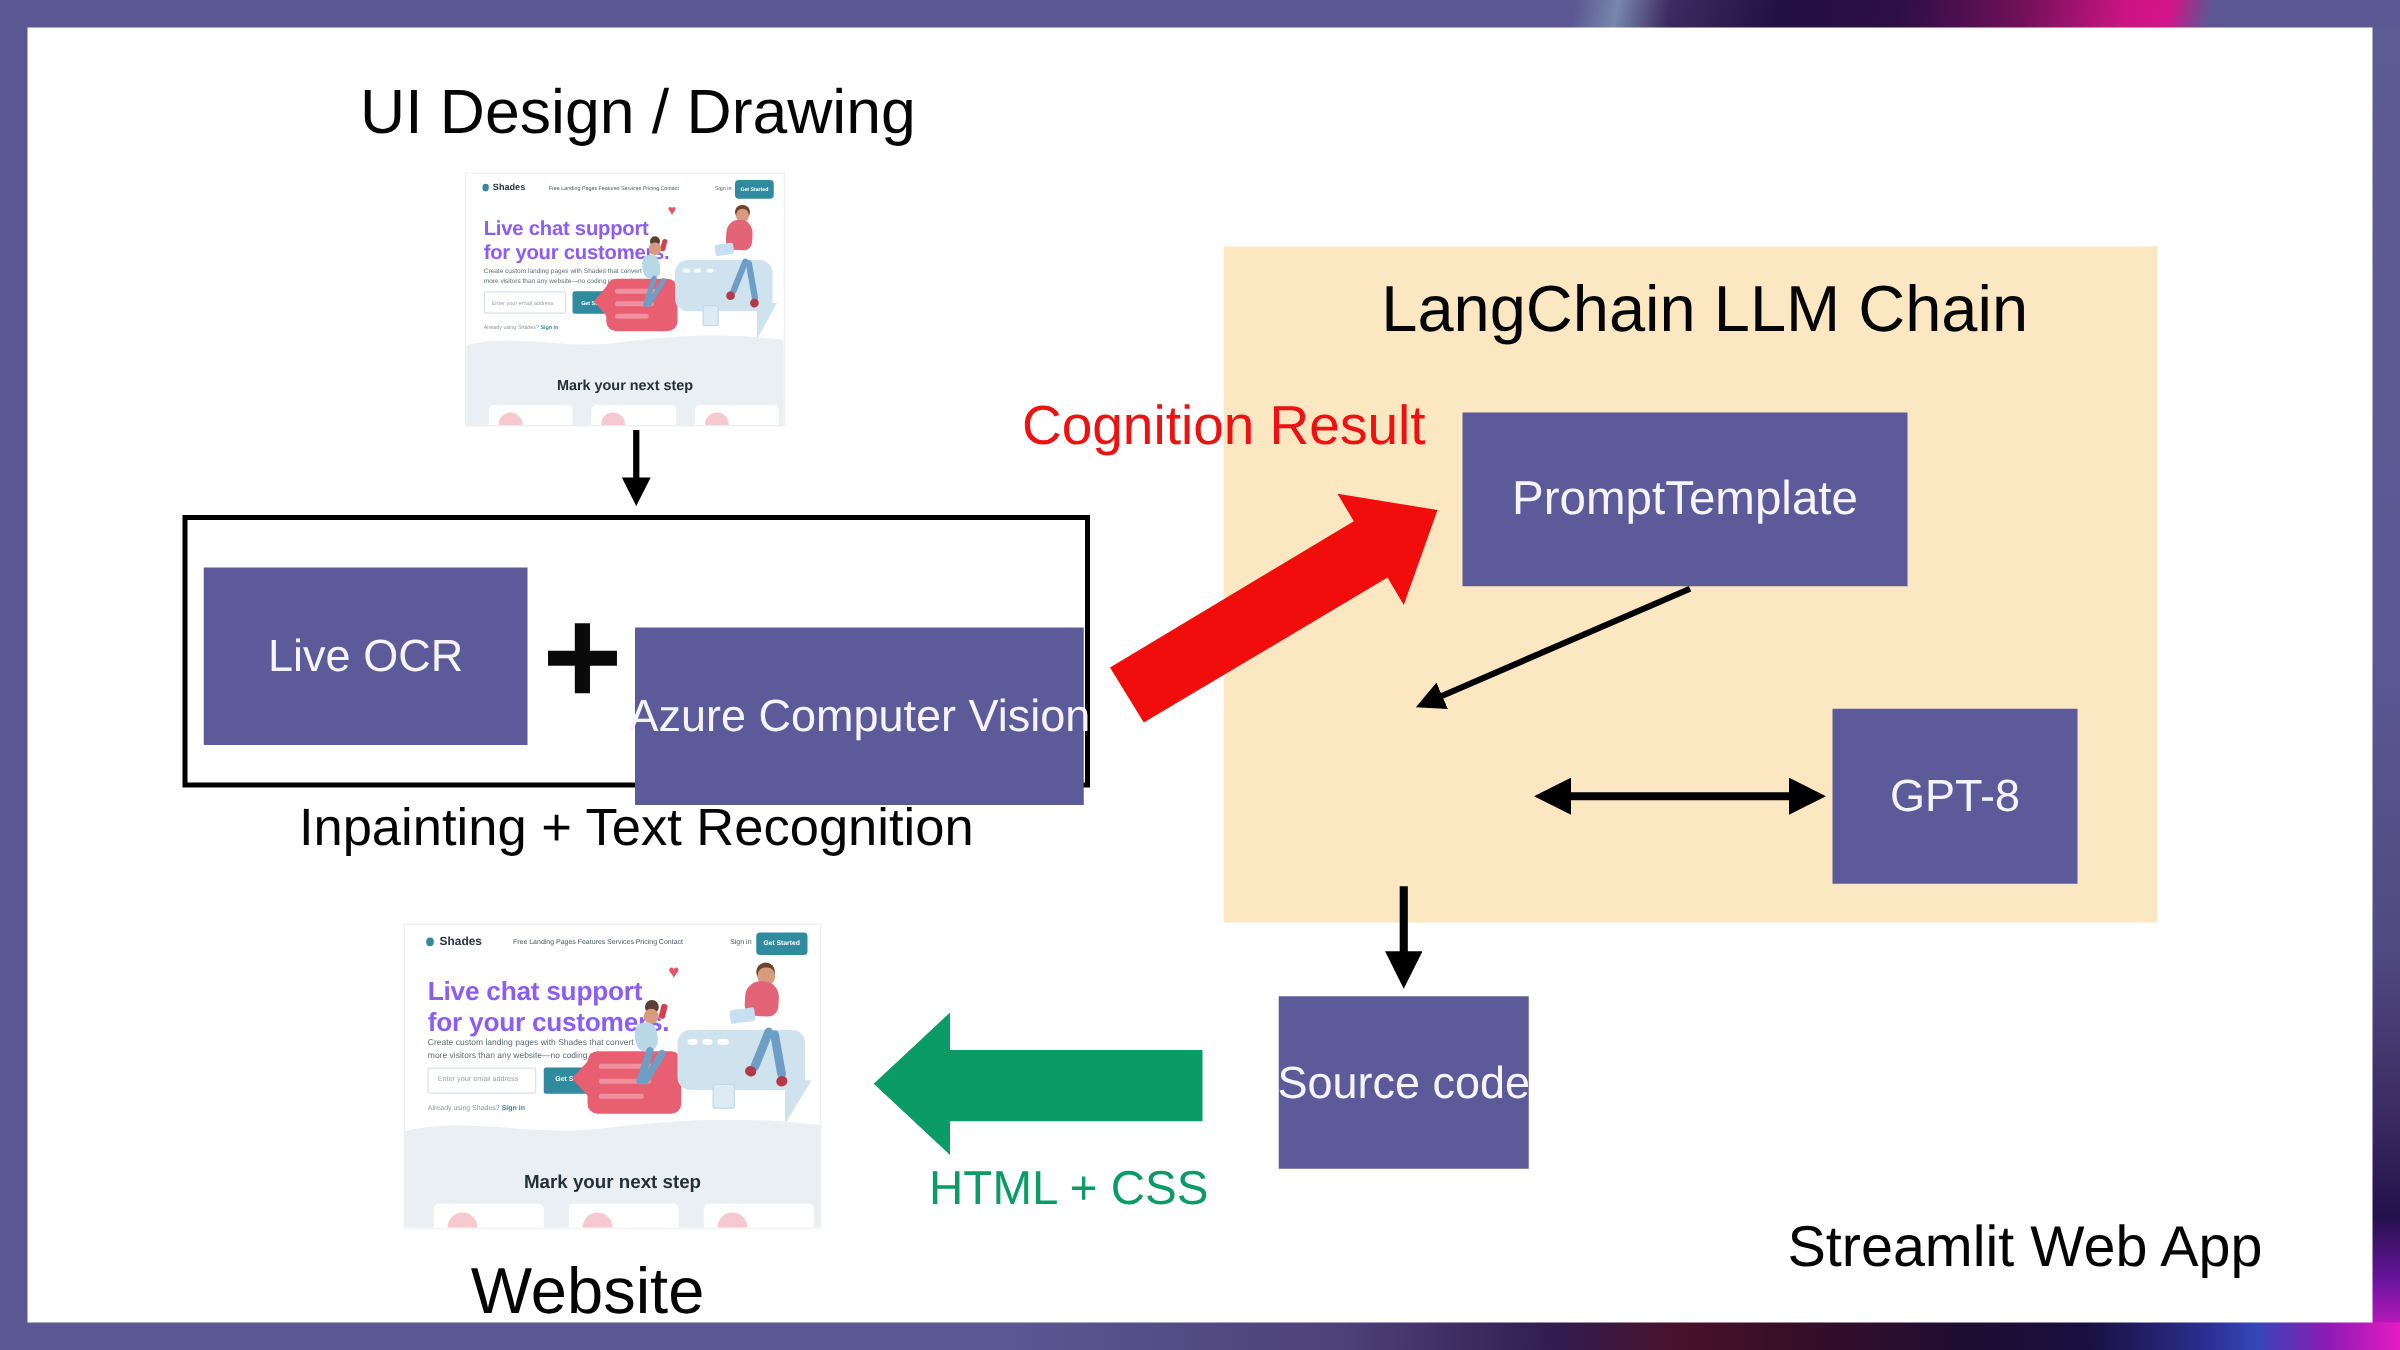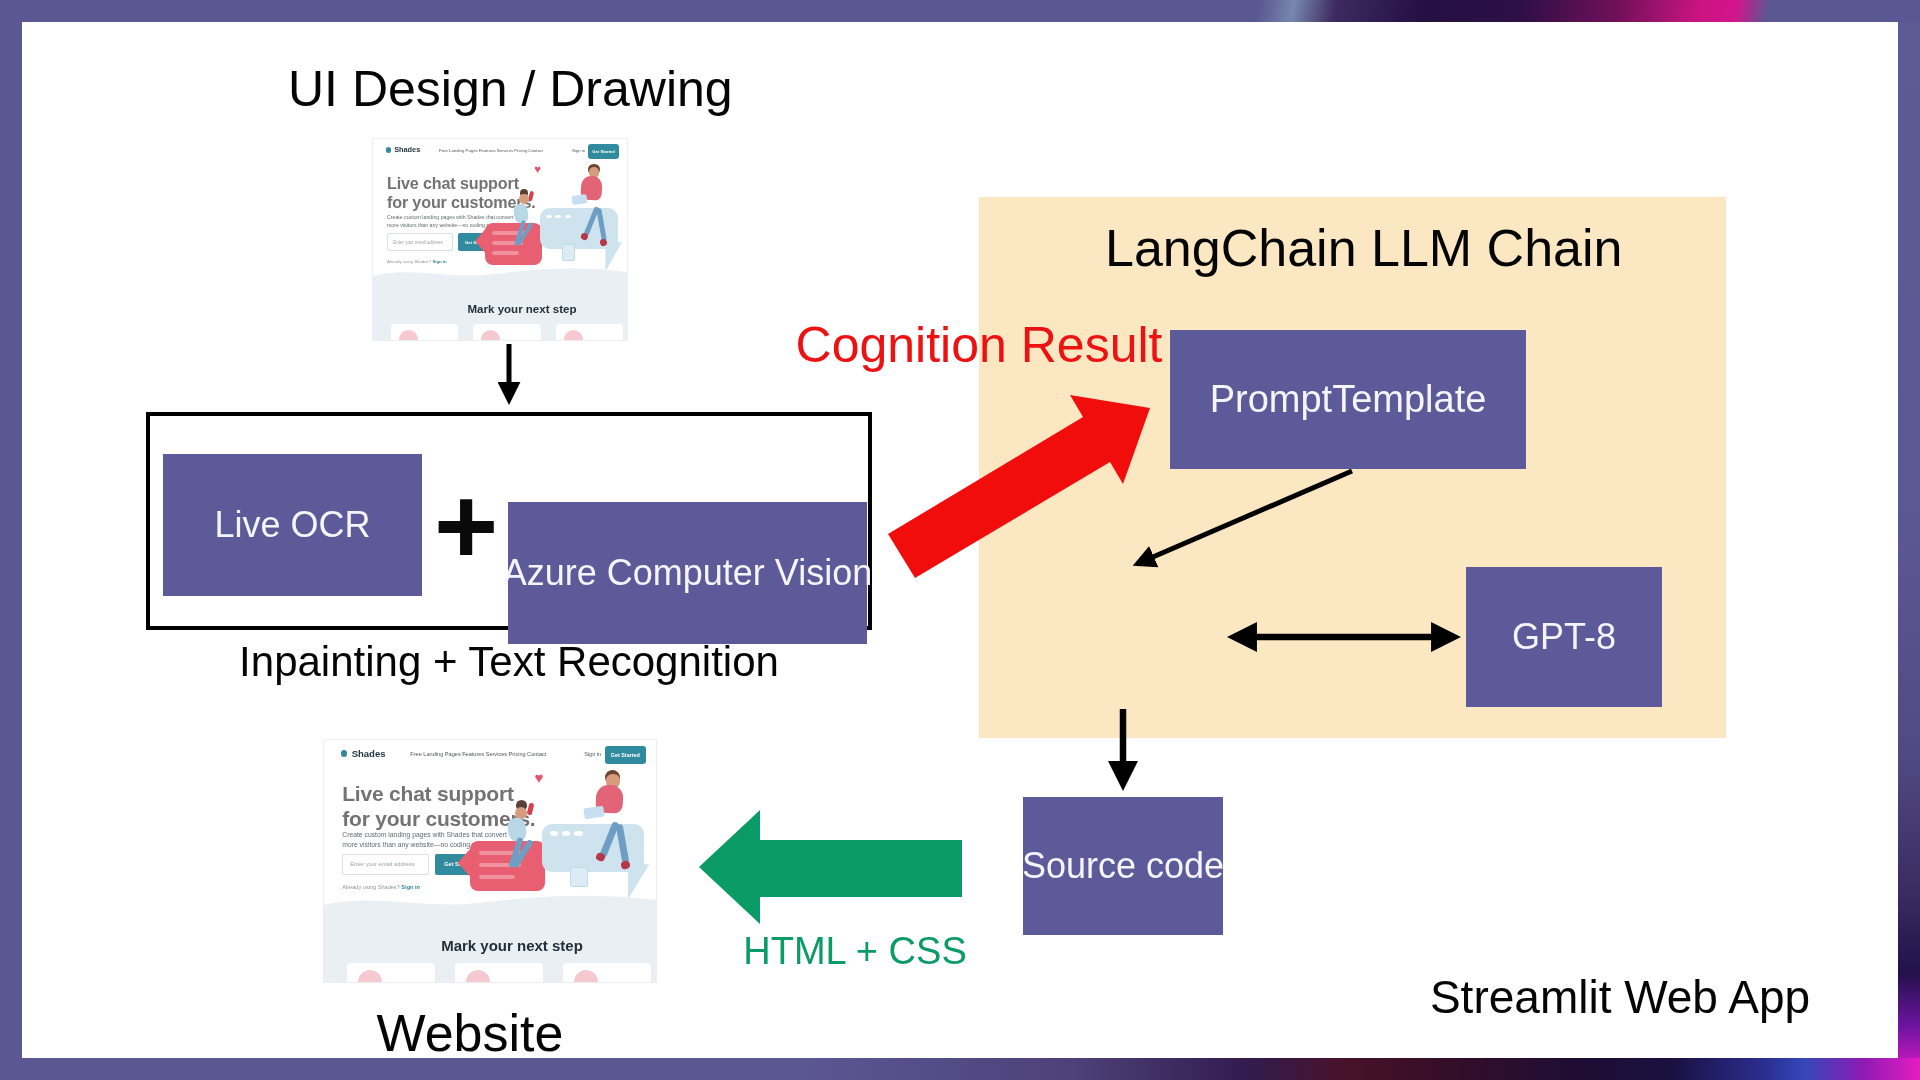--- a/index.html
+++ b/index.html
@@ -16,21 +16,21 @@
     background:linear-gradient(90deg,#5b5792 0%,#5b5792 42%,#4d4179 56%,#321b4e 65%,#49122b 70%,
       #3a0e27 74%,#1f0d33 82%,#191040 87%,#2c2f92 92%,#3547b8 94%,#8c1bb4 97%,#e51cc1 100%);}
   .frame-right{left:1898px;top:0;width:22px;height:1080px;
     background:linear-gradient(180deg,#5d5b94 0%,#5b5792 50%,#514a82 70%,#3a2a61 83%,
       #22114a 90%,#6d14a0 95%,#cf1ac1 99%,#e51cc1 100%);}
 
   
   .h-label{position:absolute;text-align:center;white-space:nowrap;}
   .t-ui{left:288px;top:60px;width:440px;font-size:50px;}
   .t-lang{left:1105px;top:218px;width:500px;font-size:52px;}
-  .t-cog{left:789px;top:316px;width:380px;font-size:50px;color:#ee1111;}
+  .t-cog{left:789px;top:316px;width:380px;font-size:44px;color:#ee1111;}
   .t-inp{left:146px;top:638px;width:726px;font-size:42px;}
   .t-green1{left:705px;top:930px;width:300px;font-size:38px;color:#0a9b67;}
   .t-green2{left:680px;top:976px;width:350px;font-size:38px;color:#0a9b67;}
   .t-web{left:330px;top:988px;width:280px;font-size:52px;margin-top:15px;}
   .t-stream{left:1410px;top:970px;width:420px;font-size:46px;}
 
   
   .yellow{left:979px;top:197px;width:747px;height:541px;background:#fbe8c2;}
   .procbox{left:146px;top:412px;width:726px;height:218px;border:4px solid #000;background:#fff;box-sizing:border-box;}
   .node{position:absolute;background:#5d5a99;color:#f5f4fa;display:flex;align-items:center;justify-content:center;
@@ -50,32 +50,32 @@
   .mini{position:absolute;background:#fff;overflow:hidden;box-shadow:0 0 0 1px rgba(20,40,60,.08);}
   #shot1{left:373px;top:139px;width:254px;height:201px;font-size:7.7px;}
   #shot2{left:324px;top:740px;width:332px;height:242px;font-size:10px;}
   .mini .abs{position:absolute;}
   .mp-logo{left:5%;top:3.2%;display:flex;align-items:center;gap:.45em;font-weight:bold;color:#253540;font-size:.95em;}
   .mp-logo .dot{width:.72em;height:.72em;border-radius:50%;background:#35899b;}
   .mp-nav{left:26%;top:4.6%;width:41%;display:flex;justify-content:space-between;font-size:.56em;color:#4a5960;white-space:nowrap;}
   .mp-signin{right:16.5%;top:4.6%;font-size:.56em;color:#4a5960;}
   .mp-cta{right:3%;top:2.6%;width:12.5%;height:7.4%;background:#2f8b9d;color:#fff;font-size:.54em;
           display:flex;align-items:center;justify-content:center;border-radius:3px;font-weight:bold;}
-  .mp-h1{left:5.5%;top:17.5%;font-size:2.1em;font-weight:bold;color:#737373;line-height:1.18;letter-spacing:-.01em;}
+  .mp-h1{left:5.5%;top:17.5%;font-size:2.1em;font-weight:bold;color:#8b5cf6;line-height:1.18;letter-spacing:-.01em;}
   .mp-para{left:5.5%;top:37%;font-size:.68em;color:#5d6c74;line-height:1.55;}
   .mp-input{left:5.5%;top:47%;width:26%;height:8.8%;background:#fff;border:1px solid #d9e1e5;border-radius:2px;
             font-size:.58em;color:#97a5ac;box-sizing:border-box;padding-left:1.2em;font-family:"Liberation Sans",sans-serif;}
   .mp-input::placeholder{color:#97a5ac;}
   .mp-btn2{left:33.5%;top:47%;width:14.5%;height:8.8%;background:#2f8b9d;color:#fff;font-size:.56em;font-weight:bold;
            display:flex;align-items:center;justify-content:center;border-radius:2px;}
   .mp-already{left:5.5%;top:59.5%;font-size:.56em;color:#8b989f;}
   .mp-already .lnk{color:#2f8b9d;font-weight:bold;}
   .mp-wave{left:0;top:61%;width:100%;height:10%;}
   .mp-lower{left:0;top:70.5%;width:100%;height:29.5%;background:#e9eff3;}
-  .mp-sec{left:0;top:81.5%;width:100%;text-align:center;font-size:1.5em;font-weight:bold;color:#22303a;margin-left:22px;}
+  .mp-sec{left:0;top:81.5%;width:100%;text-align:center;font-size:1.5em;font-weight:bold;color:#22303a;}
   .mp-card{top:92%;width:26.5%;height:22%;background:#fff;border-radius:4px;}
   .mp-c1{left:7%;} .mp-c2{left:39.5%;} .mp-c3{left:72%;}
   .mp-circ{left:12%;top:14%;width:28%;aspect-ratio:1/1;border-radius:50%;background:#f6c9d0;}
   
   .mp-illus{left:44%;top:11%;width:54%;height:56%;}
   .il-heart{left:36%;top:2%;color:#e4556a;font-size:1.5em;}
   .il-desk{left:40%;top:42%;width:57%;height:36%;background:#cfe3ee;border-radius:10px 10px 2px 10px;}
   .il-desk .dot{position:absolute;width:8%;height:9%;border-radius:50%;background:#fff;top:16%;}
   .il-tail{left:88%;top:72%;width:12%;height:26%;background:#cfe3ee;clip-path:polygon(0 0,100% 0,0 100%);}
   .il-bubble{left:0;top:55%;width:42%;height:37%;background:#e85f72;border-radius:8px;}

